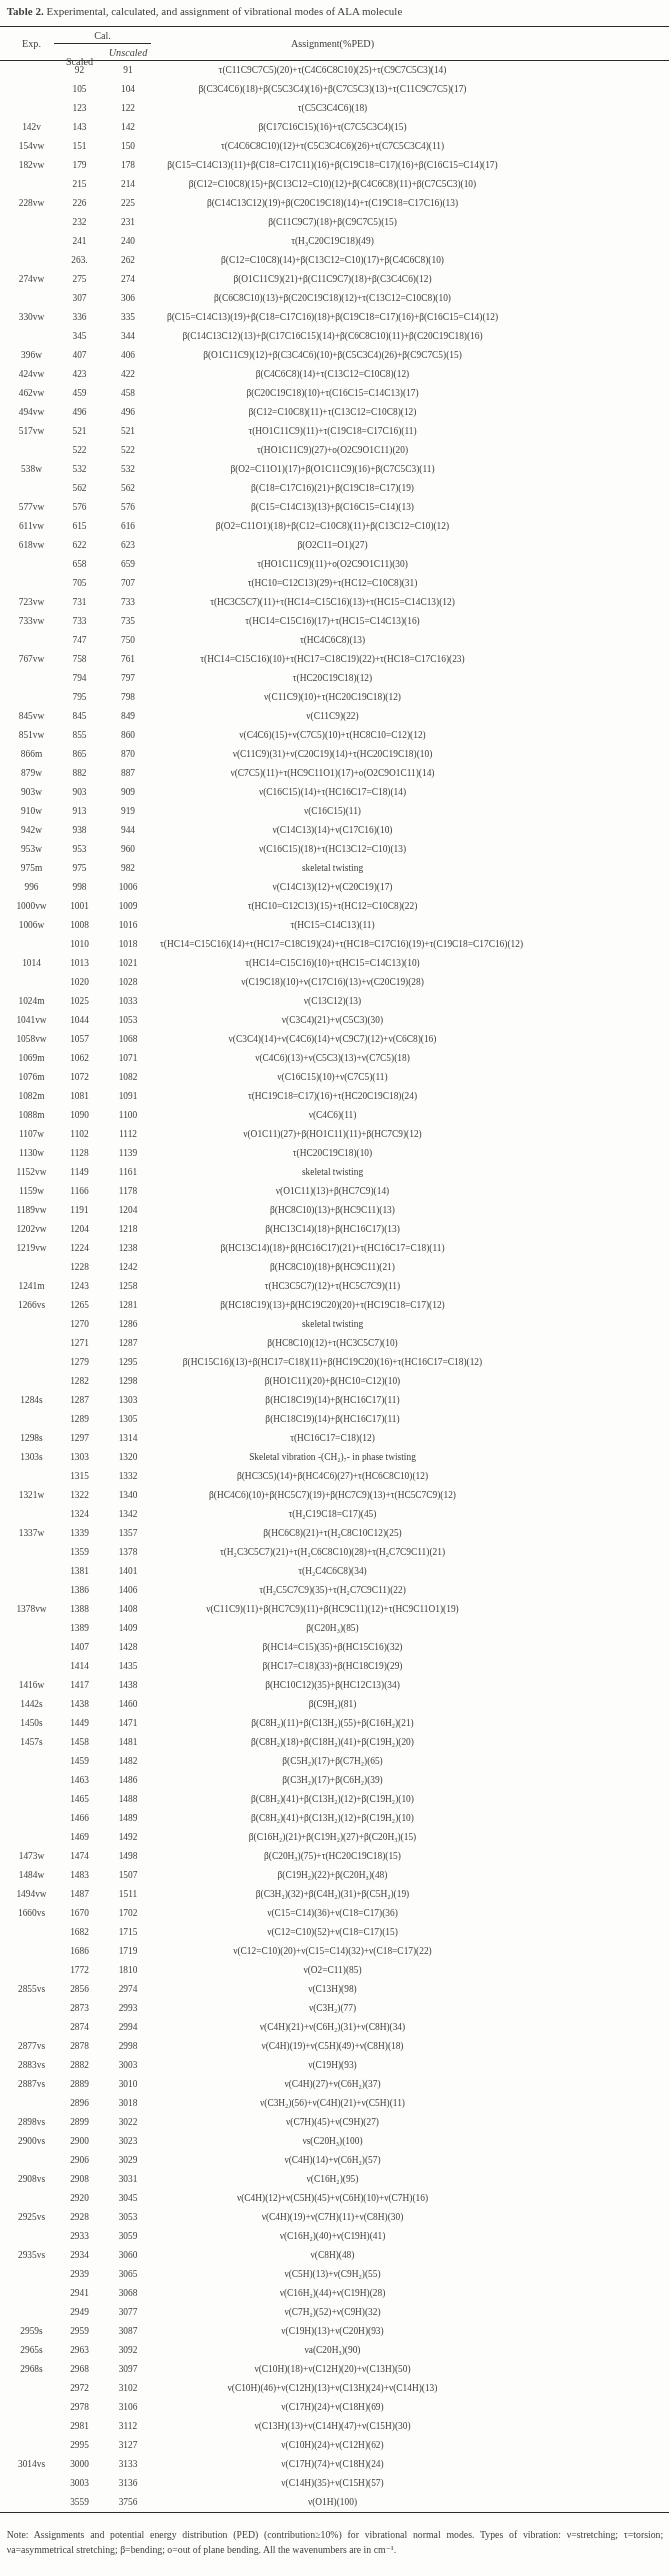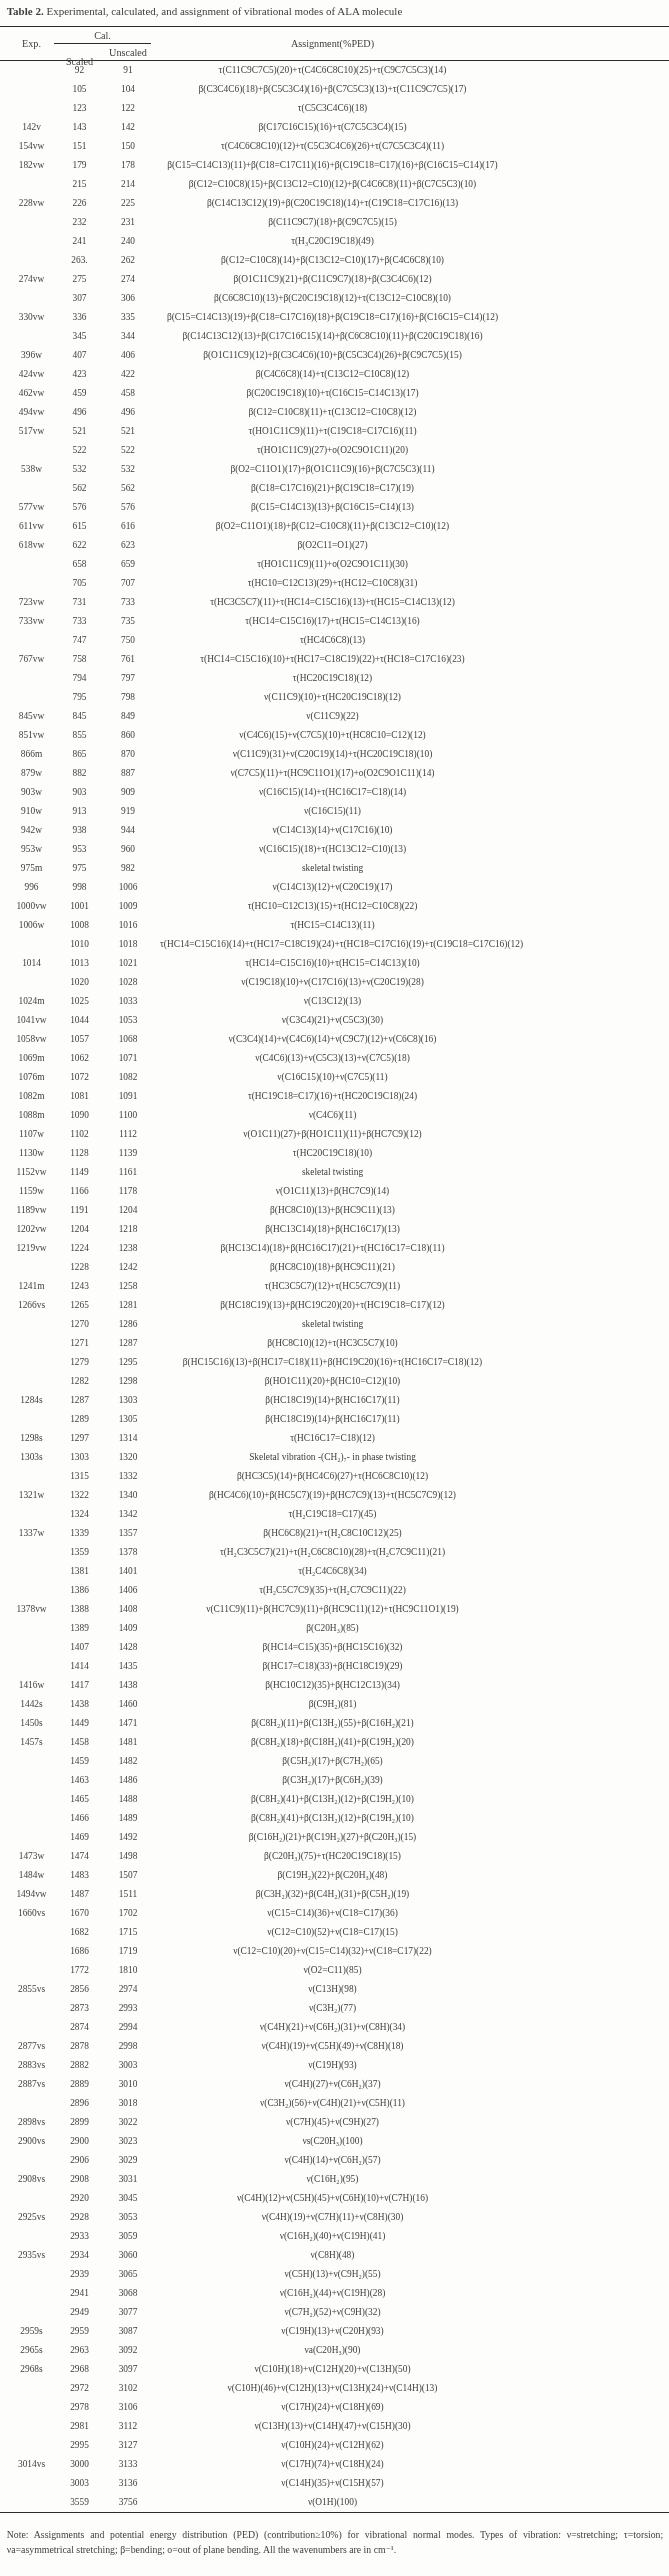--- a/index.html
+++ b/index.html
@@ -8,21 +8,21 @@
     font-family:"Liberation Serif","DejaVu Serif",serif;color:#404040;
     box-sizing:border-box;
   }
   .title{height:21px;padding:5.1px 6.8px 0 6.8px;font-size:11px;white-space:nowrap;}
   .title .tlabel{font-weight:bold;}
   .tbl{border-top:1.7px solid #2a2a2a;border-bottom:1.7px solid #2a2a2a;}
   .thead{position:relative;height:33px;border-bottom:1.7px solid #2a2a2a;font-size:10.2px;}
   .h-exp{position:absolute;left:0;top:0;width:63px;height:33px;display:flex;align-items:center;justify-content:center;}
   .h-cal{position:absolute;left:54px;top:0.9px;width:97px;height:15.3px;display:flex;align-items:center;justify-content:center;border-bottom:0.9px solid #2a2a2a;}
   .h-scaled{position:absolute;left:63px;top:26px;width:33px;height:16px;display:flex;align-items:center;justify-content:center;}
-  .h-unscaled{position:absolute;left:96px;top:17px;width:64px;height:16px;display:flex;align-items:center;justify-content:center;}
+  .h-unscaled{position:absolute;left:96px;top:17px;width:64px;height:16px;display:flex;align-items:center;justify-content:center;font-style:italic;}
   .h-assign{position:absolute;left:160px;top:0;width:345px;height:33px;display:flex;align-items:center;justify-content:center;}
   .tbody{}
   .row{display:grid;grid-template-columns:63px 33px 64px 345px 1fr;height:19px;align-items:center;}
   .c{text-align:center;font-size:9.4px;white-space:nowrap;overflow:visible;line-height:1;}
   .note{font-size:9.8px;line-height:1.55;text-align:justify;padding:4.3px 6.8px 0 6.8px;}
 </style>
 </head>
 <body>
 
 <div class="page">

